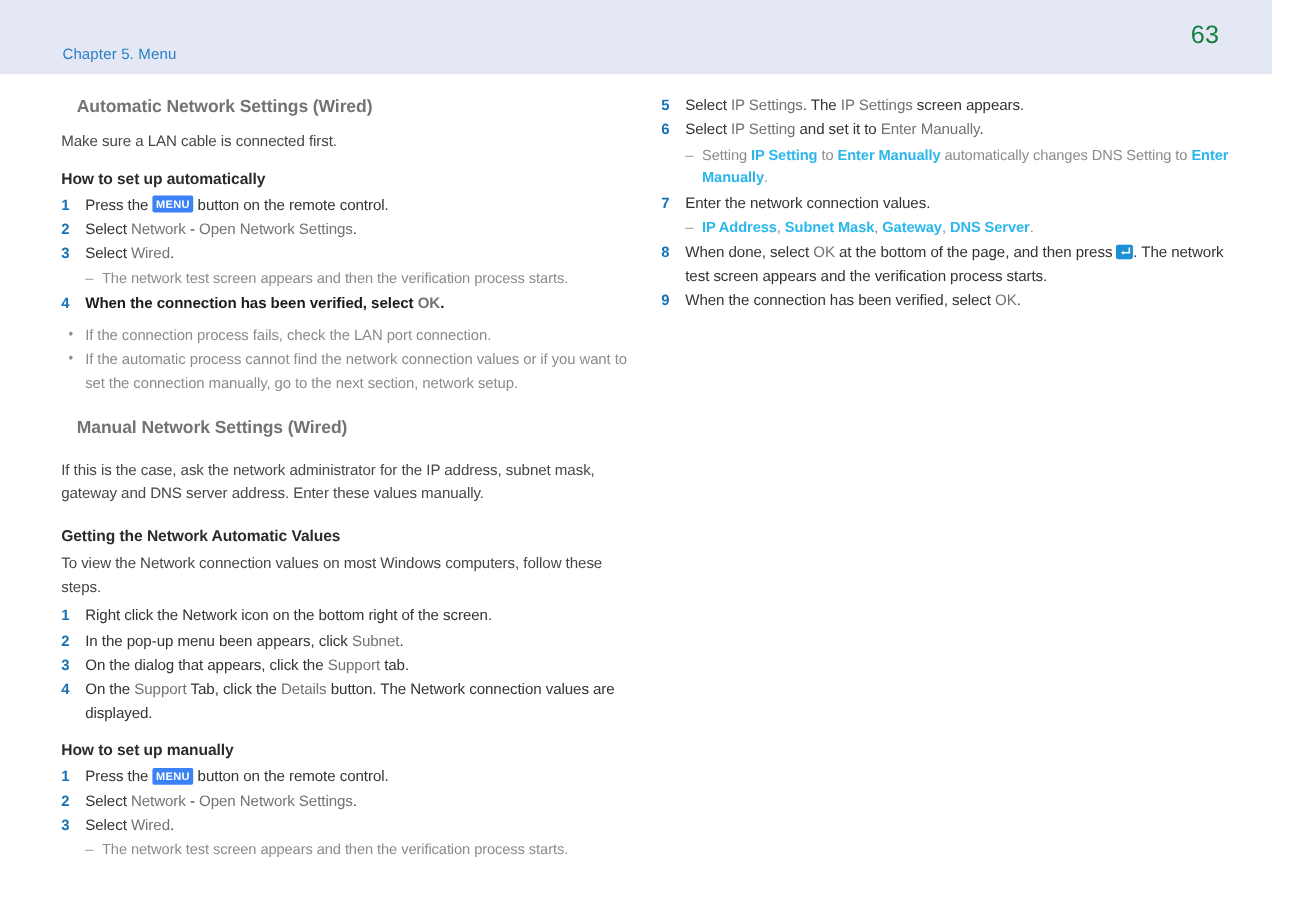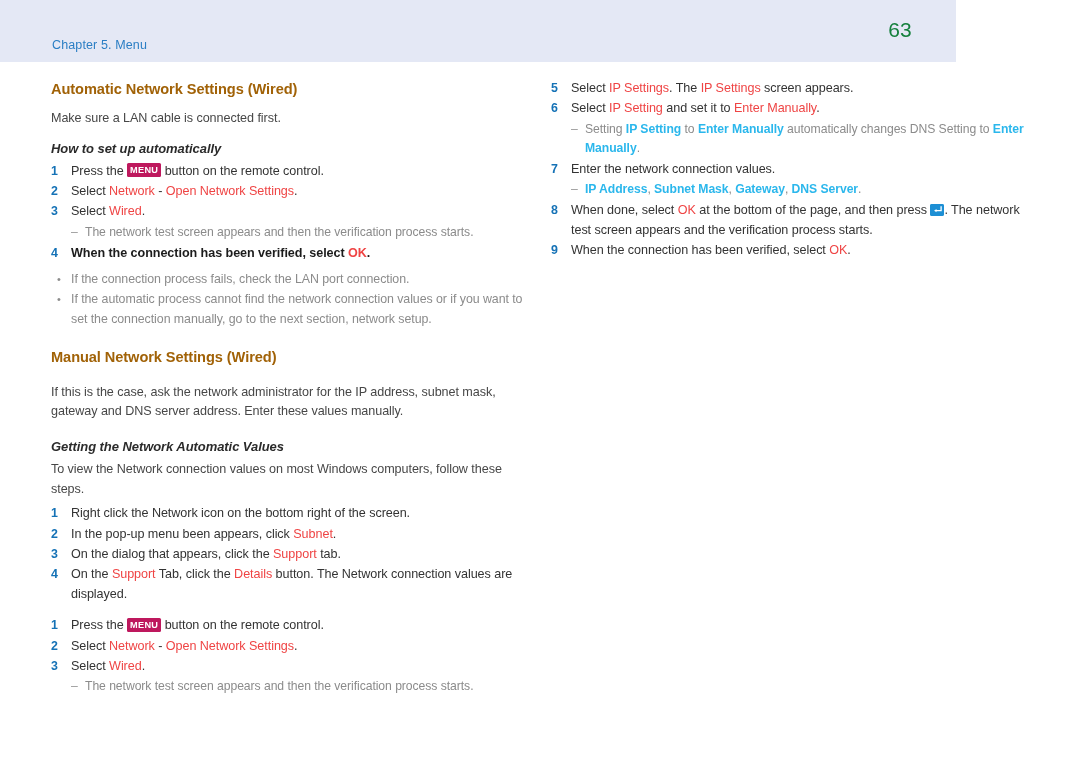--- a/index.html
+++ b/index.html
@@ -14,21 +14,21 @@
     font-family: "Liberation Sans", sans-serif;
     -webkit-font-smoothing: antialiased;
     overflow: hidden;
   }
 
   
   .header-band {
     position: absolute;
     top: 0;
     left: 0;
-    width: 956px;
+    width: 1060px;
     height: 62px;
     background: #e4e8f5;
   }
   .chapter-label {
     position: absolute;
     left: 52px;
     top: 38px;
     font-size: 12.5px;
     color: #2a7ec4;
     letter-spacing: 0.01em;
@@ -54,35 +54,34 @@
   }
   .col {
     position: absolute;
     top: 0;
   }
   .col-left  { left: 51px;  width: 480px; }
   .col-right { left: 551px; width: 482px; }
 
   
   .section-heading {
-    color: #a16207;
+    color: #737373;
     font-size: 14.6px;
     line-height: 20px;
-    margin: 0 0 10px 0;
+    margin: 0 0 10px 13px;
     letter-spacing: -0.005em;
     white-space: nowrap;
   }
   .sub-heading {
     color: #2b2b2b;
     font-size: 13px;
     font-weight: bold;
     line-height: 18px;
     margin: 0 0 4px 0;
     letter-spacing: -0.005em;
-    font-style: italic;
   }
   .para {
     color: #474747;
     font-size: 12.6px;
     line-height: 19.6px;
     margin: 0 0 5px 0;
     letter-spacing: -0.005em;
   }
 
   
@@ -140,31 +139,31 @@
   .bullet > .dot {
     position: absolute;
     left: 6px;
     top: 0;
     font-size: 11px;
     color: #8b8b8b;
   }
 
   
   .ui {           
-    color: #ef4444;
+    color: #737373;
   }
   .ui-b {         
     color: #2bb7ec;
     font-weight: bold;
   }
 
   
   .key-badge {
     display: inline-block;
-    background: #be185d;
+    background: #3b82f6;
     color: #ffffff;
     font-size: 9.2px;
     font-weight: bold;
     letter-spacing: 0.03em;
     line-height: 12px;
     padding: 1px 3px 1px 3px;
     border-radius: 1.5px;
     vertical-align: 1px;
     position: relative;
     top: -0.5px;
@@ -280,20 +279,21 @@
       <span>On the dialog that appears, click the </span><span class="ui">Support</span><span> tab.</span>
     </div>
 
     <div class="step">
       <span class="num">4</span>
       <span>On the </span><span class="ui">Support</span><span> Tab, click the </span><span class="ui">Details</span><span> button. The Network connection values are displayed.</span>
     </div>
 
     <div class="spacer-md"></div>
 
+    <h3 class="sub-heading">How to set up manually</h3>
 
     <div class="step">
       <span class="num">1</span>
       <span>Press the </span><span class="key-badge">MENU</span><span> button on the remote control.</span>
     </div>
 
     <div class="step">
       <span class="num">2</span>
       <span>Select </span><span class="ui">Network</span><span> - </span><span class="ui">Open Network Settings</span><span>.</span>
     </div>

